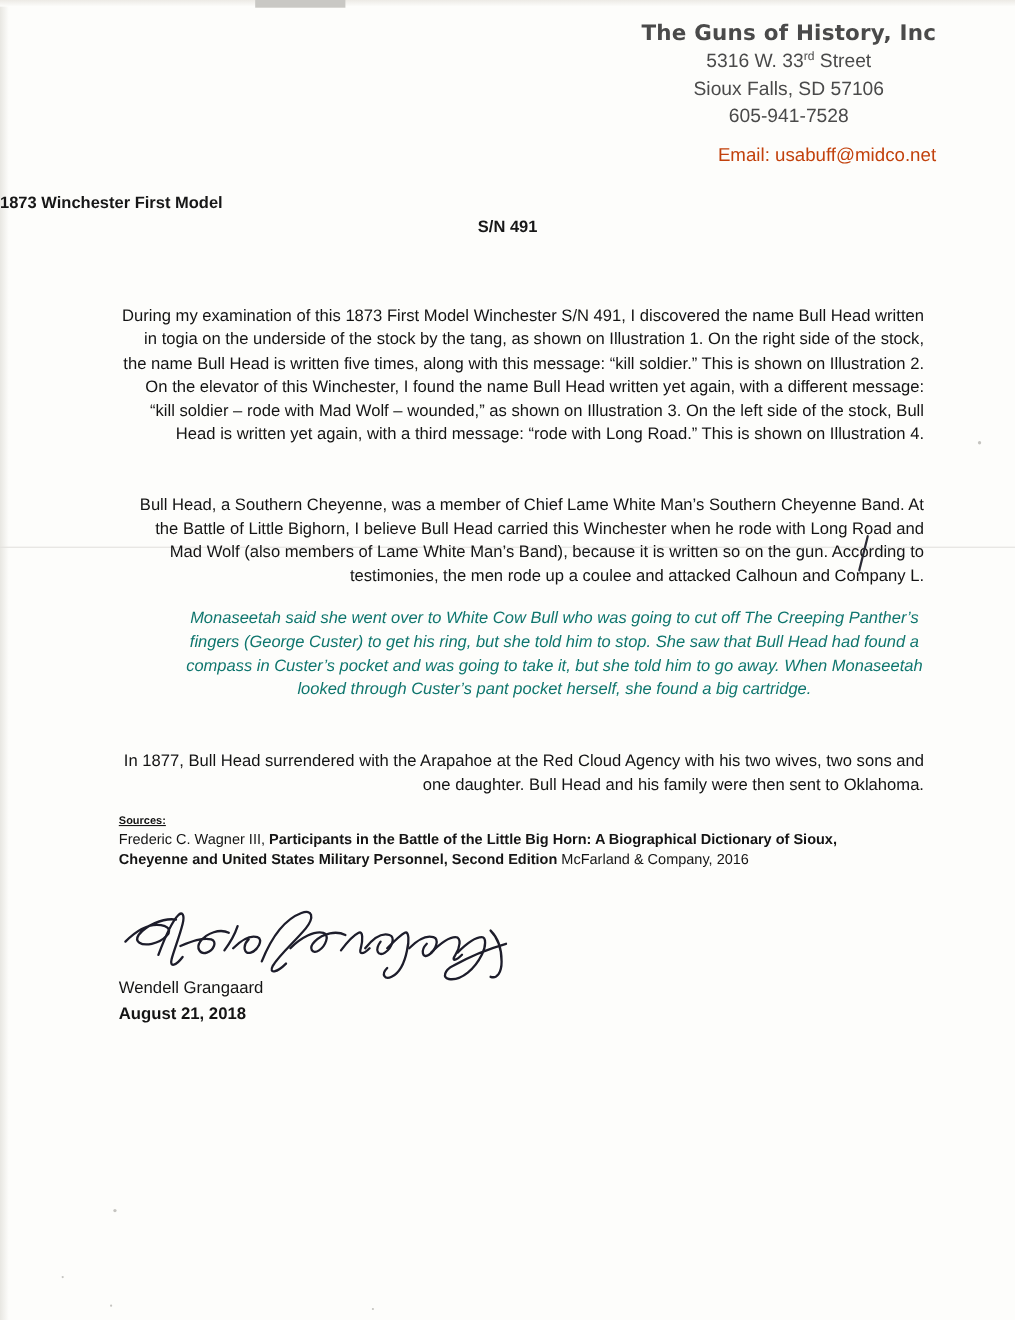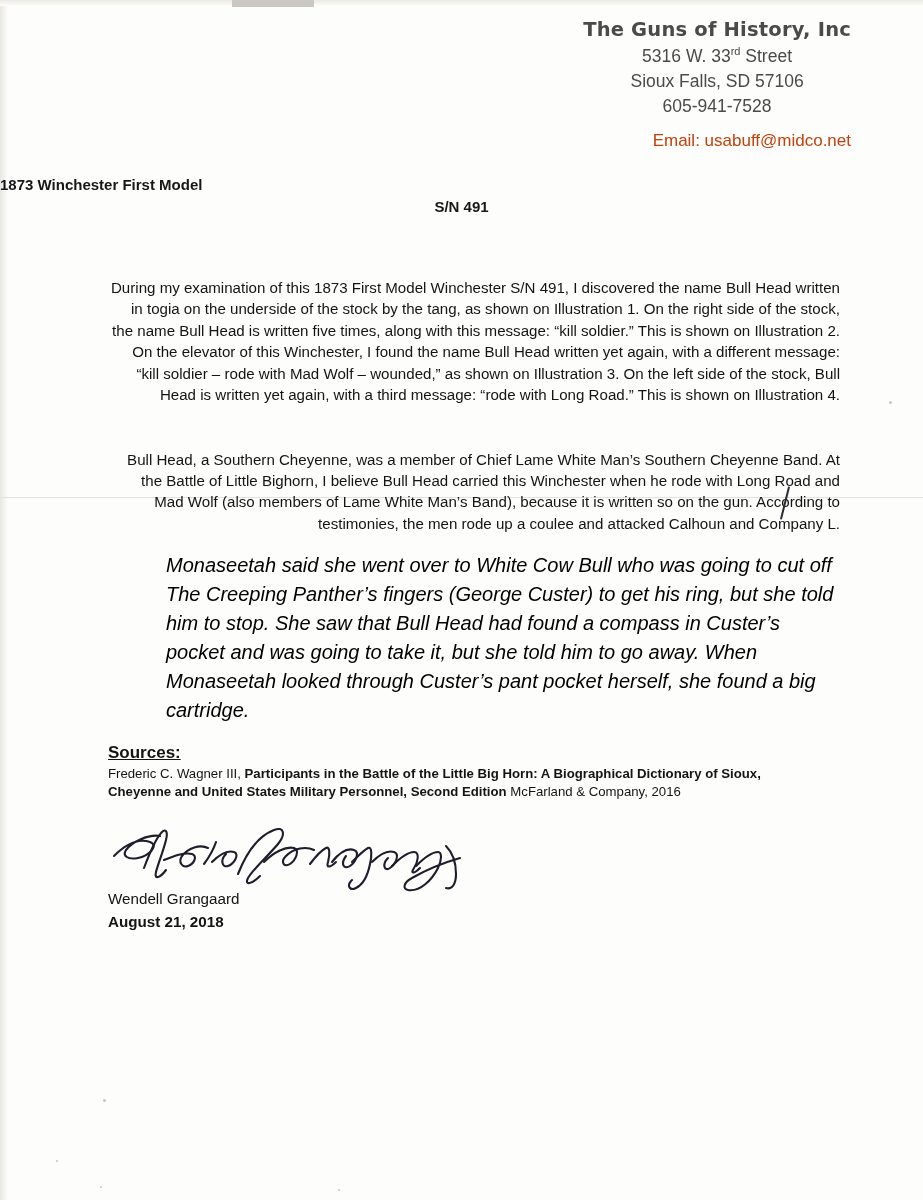--- a/index.html
+++ b/index.html
@@ -114,28 +114,29 @@
     text-align: right;
     color: #141414;
     margin-bottom: 17px;
     margin-top: 43px;
   }
   .para.tight { margin-bottom: 16px; }
 
   .quote {
     margin: 4px 0 18px 58px;
     width: 676px;
-    font-size: 20px;
+    font-size: 15px;
     line-height: 1.45;
     font-style: italic;
-    color: #000000;
+    color: #0f766e;
+    text-align: center;
   }
 
   .sources-head {
-    font-size: 17px;
+    font-size: 10px;
     font-weight: bold;
     text-decoration: underline;
     color: #141414;
     margin-top: 16px;
   }
   .sources-body {
     font-size: 13.2px;
     line-height: 1.38;
     color: #141414;
     margin-top: 2px;
@@ -205,20 +206,21 @@
   </div>
   <div class="email-line">Email: usabuff@midco.net</div>
 
   <div class="doc-title">1873 Winchester First Model</div>
   <div class="doc-subtitle">S/N 491</div>
 
   <div class="body-wrap">
     <div class="para">During my examination of this 1873 First Model Winchester S/N 491, I discovered the name Bull Head written in togia on the underside of the stock by the tang, as shown on Illustration 1.  On the right side of the stock, the name Bull Head is written five times, along with this message: “kill soldier.”  This is shown on Illustration 2.  On the elevator of this Winchester, I found the name Bull Head written yet again, with a different message: “kill soldier – rode with Mad Wolf – wounded,” as shown on Illustration 3.  On the left side of the stock, Bull Head is written yet again, with a third message: “rode with Long Road.”  This is shown on Illustration 4.</div>
     <div class="para">Bull Head, a Southern Cheyenne, was a member of Chief Lame White Man’s Southern Cheyenne Band. At the Battle of Little Bighorn, I believe Bull Head carried this Winchester when he rode with Long Road and Mad Wolf (also members of Lame White Man’s Band), because it is written so on the gun. According to testimonies, the men rode up a coulee and attacked Calhoun and Company L.</div>
     <div class="quote">Monaseetah said she went over to White Cow Bull who was going to cut off The Creeping Panther’s fingers (George Custer) to get his ring, but she told him to stop. She saw that Bull Head had found a compass in Custer’s pocket and was going to take it, but she told him to go away. When Monaseetah looked through Custer’s pant pocket herself, she found a big cartridge.</div>
+    <div class="para">In 1877, Bull Head surrendered with the Arapahoe at the Red Cloud Agency with his two wives, two sons and one daughter.  Bull Head and his family were then sent to Oklahoma.</div>
 
     <div class="sources-head">Sources:</div>
     <div class="sources-body"><span>Frederic  C. Wagner III, </span><b>Participants in the Battle of the Little Big Horn: A Biographical Dictionary of Sioux, Cheyenne and United States Military Personnel, Second Edition</b><span> McFarland &amp; Company, 2016</span></div>
   </div>
 
   <div class="sig-area">
     <svg width="400" height="72" viewBox="0 0 400 72" fill="none" stroke="#1d1d2b" stroke-width="2.1" stroke-linecap="round" stroke-linejoin="round">
       <path d="M6 34 C18 22, 30 16, 42 20 C52 24, 40 34, 30 36 C20 38, 14 34, 18 28 C24 20, 40 12, 52 14"></path>
       <path d="M36 46 C42 30, 48 16, 54 10 C58 6, 60 10, 58 18 C55 30, 50 42, 48 50 C46 58, 52 56, 58 48"></path>
       <path d="M56 38 C66 34, 76 30, 84 32 C90 34, 86 42, 80 44 C74 46, 70 40, 74 34 C80 26, 92 22, 100 26"></path>

